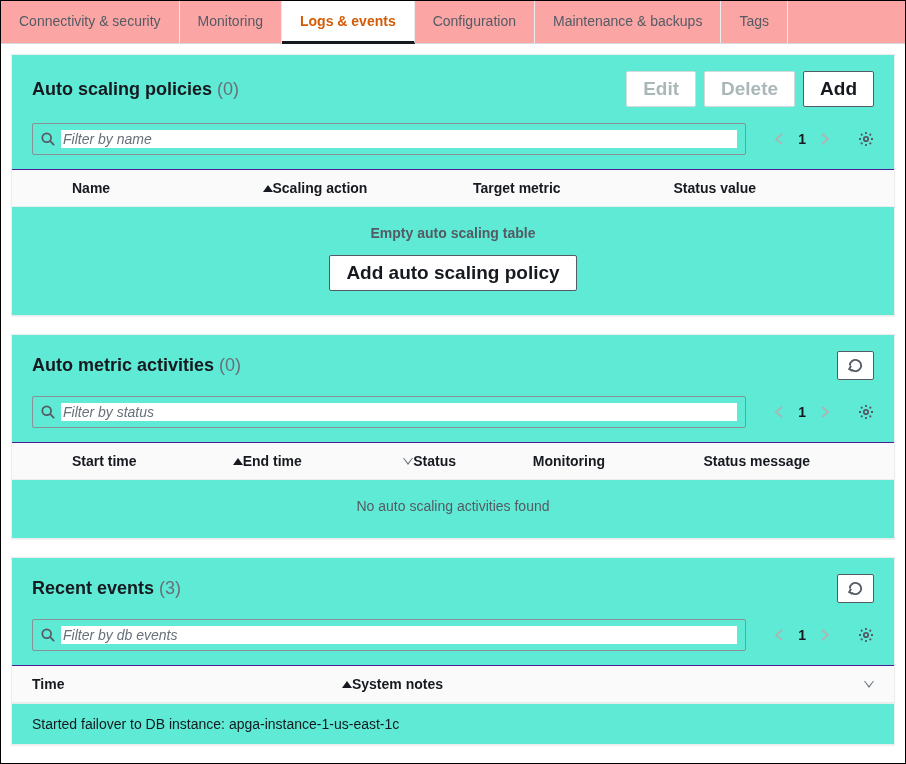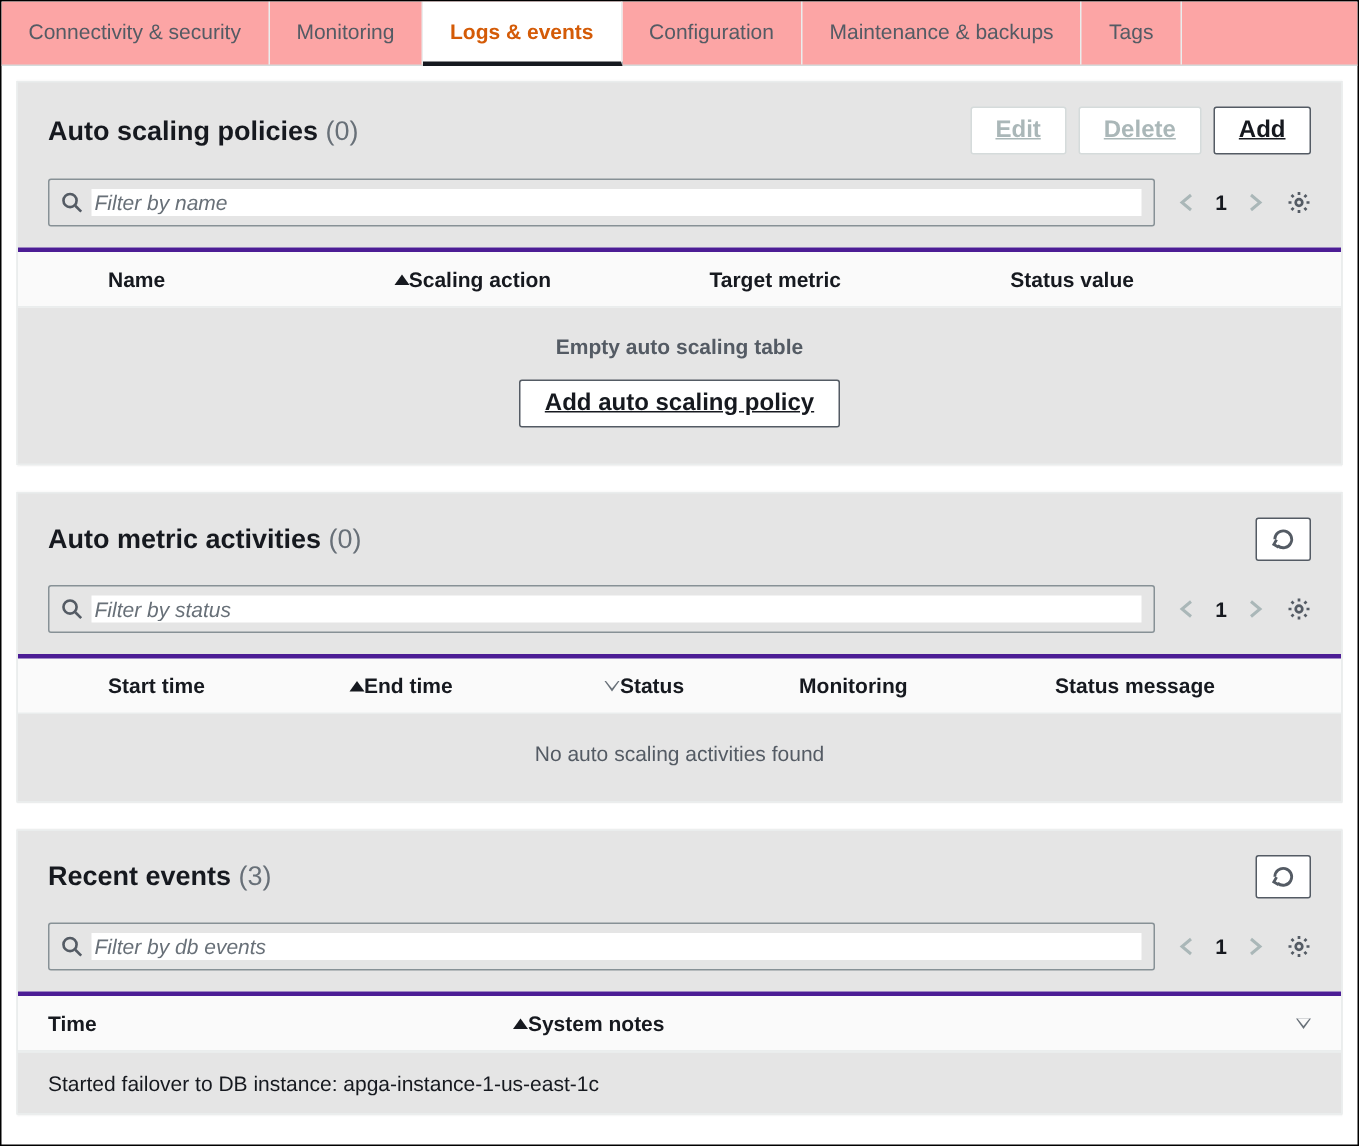--- a/index.html
+++ b/index.html
@@ -33,21 +33,21 @@
     background: #fff;
     margin-bottom: -1px;
   }
   .panel-wrap {
     padding: 10px 10px 0 10px;
   }
   .panel {
     border: 1px solid #eaeded;
     box-shadow: 0 1px 1px rgba(0,0,0,0.05), 0 -1px 0 rgba(0,0,0,0.02);
     margin-bottom: 18px;
-    background: #e5e5e5;
+    background: #5eead4;
   }
   .panel-header {
     display: flex;
     justify-content: space-between;
     align-items: center;
     padding: 16px 20px 8px 20px;
   }
   .panel-title {
     font-size: 18px;
     font-weight: 700;
@@ -55,40 +55,39 @@
   .panel-title .count {
     font-weight: 500;
     color: #687078;
   }
   .btn-row { display: flex; gap: 8px; }
   .btn {
     border: 1px solid #545b64;
     background: #fff;
     padding: 6px 16px;
     border-radius: 2px;
-    font-size: 16px;
+    font-size: 19px;
     cursor: pointer;
     color: #16191f;
     font-weight: 600;
-    text-decoration: underline;
   }
   .btn.disabled {
     border-color: #d5dbdb;
     color: #aab7b8;
     cursor: default;
   }
   .btn.icon {
     padding: 6px 10px;
     display: flex;
     align-items: center;
   }
   .filter-row {
     display: flex;
     align-items: center;
-    gap: 12px;
+    gap: 24px;
     padding: 8px 20px 14px 20px;
   }
   .search {
     flex: 1;
     display: flex;
     align-items: center;
     border: 1px solid #879196;
     border-radius: 2px;
     padding: 6px 8px;
   }
@@ -100,21 +99,21 @@
     width: 100%;
     color: #16191f;
   }
   .search input::placeholder { color: #687078; font-style: italic; }
   .pager { display: flex; align-items: center; gap: 10px; }
   .pager .pg-btn { color: #aab7b8; cursor: pointer; padding: 4px; }
   .pager .pg-num { font-weight: 600; }
   .gear { cursor: pointer; color: #545b64; }
   .table-head {
     display: flex;
-    border-top: 3px solid #4c1d95;
+    border-top: 1px solid #4c1d95;
     border-bottom: 1px solid #eaeded;
     background: #fafafa;
     padding: 10px 20px;
     font-weight: 600;
     font-size: 14px;
   }
   .col { flex: 1; display: flex; align-items: center; gap: 6px; }
   .col.chk { flex: 0 0 40px; }
   .sort-up { width:0;height:0;border-left:5px solid transparent;border-right:5px solid transparent;border-bottom:7px solid #16191f;}
   .sort-down-outline {

